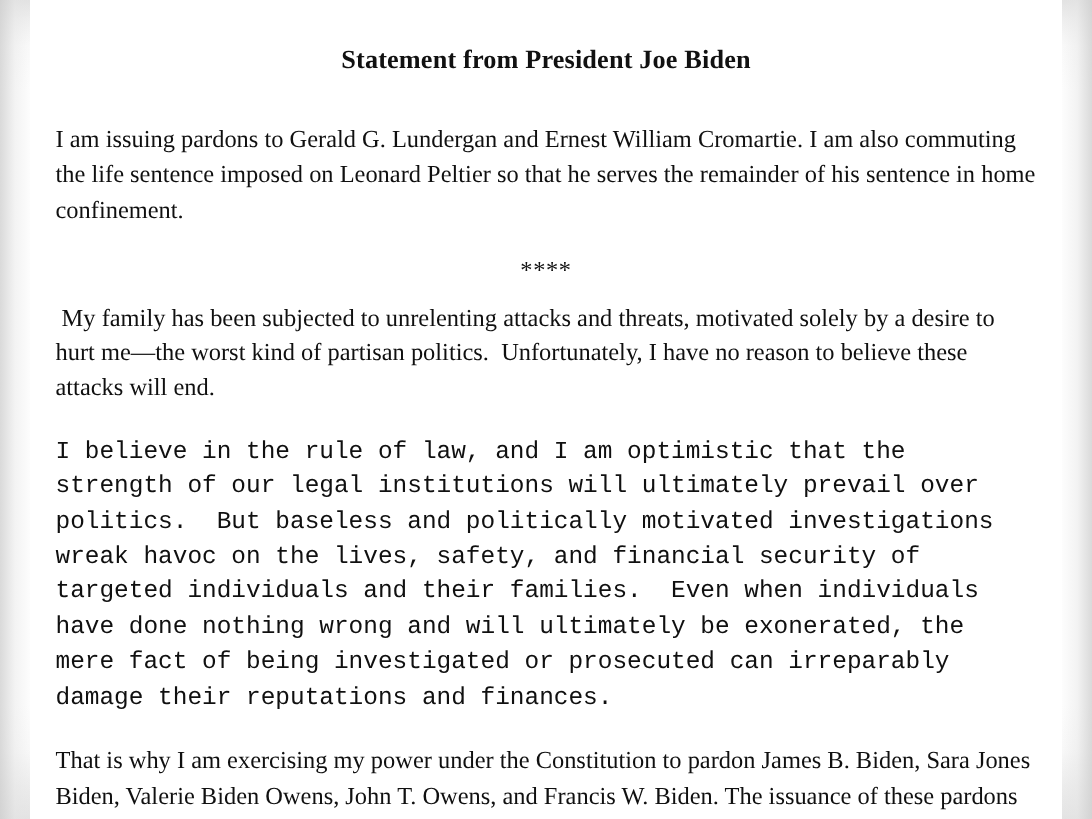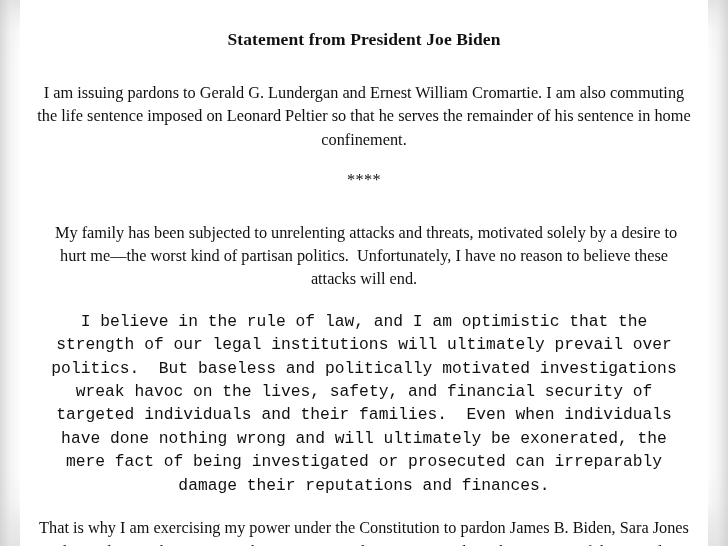--- a/index.html
+++ b/index.html
@@ -87,26 +87,26 @@
     margin: 0;
     padding-top: 28px;
     letter-spacing: 0.1px;
   }
 
   .para {
     font-size: 16.3px;
     line-height: 23.4px;
     color: #101010;
     margin: 0;
-    text-align: center;
+    text-align: left;
     white-space: pre-wrap;
   }
 
   .para.p1 { margin-top: 31px; }
-  .para.p2 { margin-top: 29px; }
+  .para.p2 { margin-top: 8px; }
   .para.p3 { margin-top: 19px; font-family: Liberation Mono, monospace; }
   .para.p4 { margin-top: 19px; }
 
   .stars {
     text-align: center;
     font-size: 16.3px;
     line-height: 23.4px;
     color: #101010;
     letter-spacing: 0.4px;
     margin: 0;

